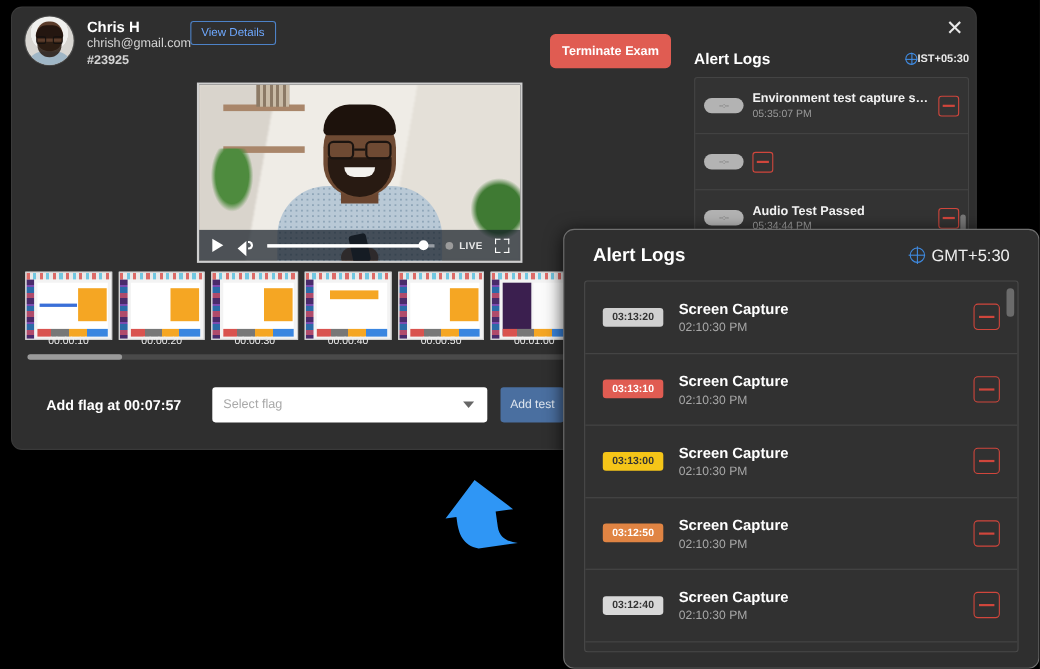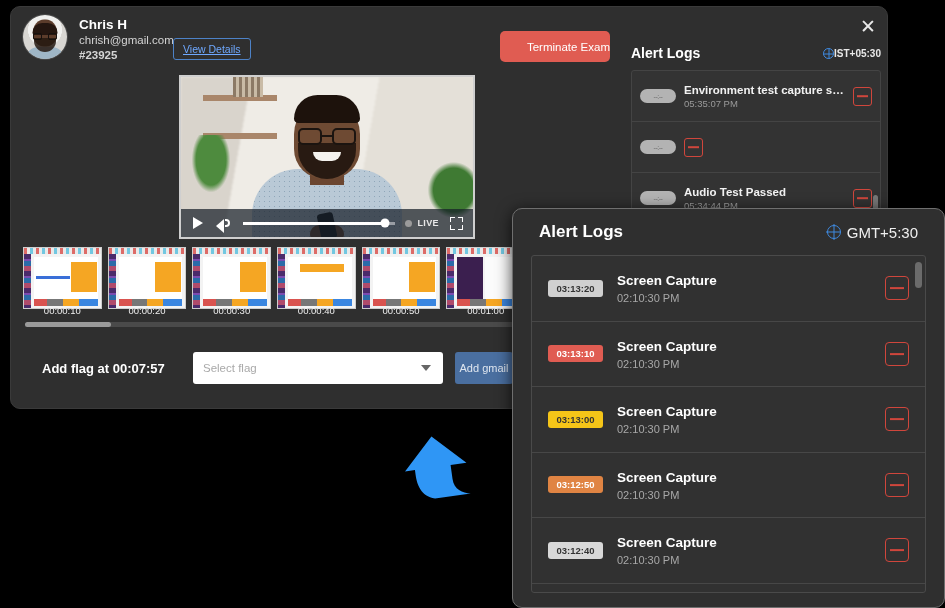--- a/index.html
+++ b/index.html
@@ -42,35 +42,33 @@
   .avatar .beard { position: absolute; left: 50%; top: 53%; transform: translateX(-50%);
     width: 22px; height: 14px; border-radius: 0 0 11px 11px; background: #24170f; opacity:.85; }
   .avatar .body { position: absolute; left: 50%; bottom: -4px; transform: translateX(-50%);
     width: 38px; height: 16px; border-radius: 12px 12px 0 0; background: #9fb6c6; }
 
   .cand-meta { padding-top: 2px; }
   .cand-name { color: #ffffff; font-size: 13.5px; font-weight: bold; line-height: 16px; }
   .cand-mail { color: #d4d4d4; font-size: 11.5px; line-height: 15px; }
   .cand-id   { color: #d4d4d4; font-size: 11.5px; font-weight: bold; line-height: 15px; }
   .view-details {
-    position: absolute; left: 162px; top: 31px;
+    position: absolute; left: 162px; top: 12px;
     background: transparent; color: #6ea8fe;
     border: 1px solid #4d82c7; border-radius: 3px;
     font-size: 10.5px; padding: 4px 9px; cursor: pointer;
     font-family: "Liberation Sans", sans-serif;
-    text-decoration: underline;
   }
 
   .terminate-btn {
     position: absolute; left: 489px; top: 24px;
     width: 110px; height: 31px;
     background: #e05c52; color: #fff; border: 0; border-radius: 5px;
-    font-size: 11.5px; font-weight: normal; cursor: pointer;
+    font-size: 11.5px; font-weight: bold; cursor: pointer;
     font-family: "Liberation Sans", sans-serif;
-    text-align: right;
   }
   .close-x {
     position: absolute; right: 8px; top: 10px;
     width: 22px; height: 22px; color: #e9e9e9;
     font-size: 19px; line-height: 20px; text-align: center; cursor: pointer;
     font-family: "Liberation Sans", sans-serif;
   }
 
   
   .video-wrap { position: absolute; left: 168px; top: 68px; width: 296px; height: 164px;
@@ -349,21 +347,21 @@
     <div class="strip-scroll">
         <i></i>
       </div>
 
     <div class="flag-row">
       <div class="flag-label">Add flag at 00:07:57</div>
       <div class="flag-select">
         <span>Select flag</span>
         <span class="flag-caret"></span>
       </div>
-      <button class="flag-add">Add gmail</button>
+      <button class="flag-add">Add test</button>
     </div>
 
     <div class="back-alerts">
       <div class="ba-title">Alert Logs</div>
       <div class="ba-tz">
         <span class="globe-sm"></span>
         <span>IST+05:30</span>
       </div>
       <div class="ba-list">
         <div class="ba-row">

